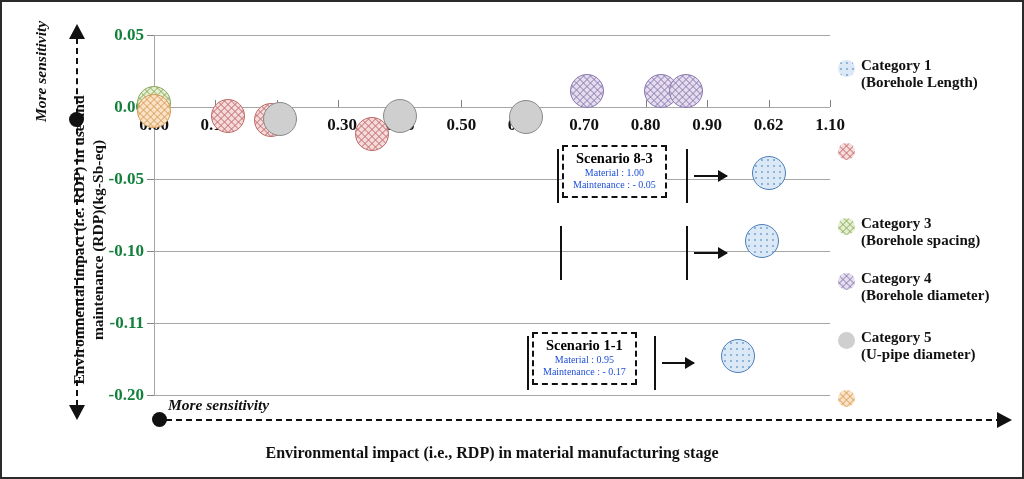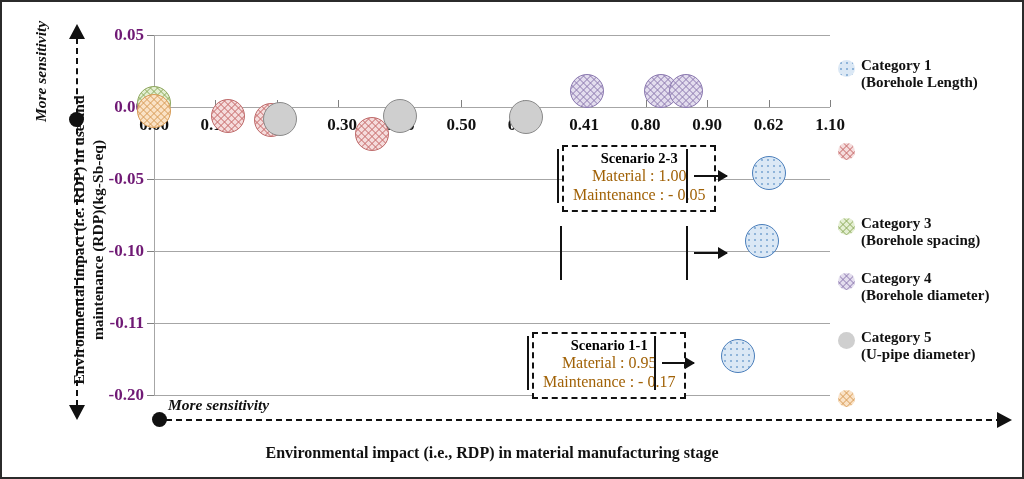--- a/index.html
+++ b/index.html
@@ -52,21 +52,21 @@
     background: #808080;
   }
   .ylabel-tick {
     position: absolute;
     right: 100%;
     margin-right: 10px;
     transform: translateY(-50%);
     white-space: nowrap;
     font-size: 17px;
     font-weight: bold;
-    color: #701a75;
+    color: #15803d;
   }
   .xlabel-tick {
     position: absolute;
     transform: translateX(-50%);
     white-space: nowrap;
     font-size: 17px;
     font-weight: bold;
     color: #111;
   }
 
@@ -126,22 +126,22 @@
     text-align: center;
     line-height: 1.18;
     white-space: nowrap;
   }
   .scenario-title {
     font-size: 14.5px;
     font-weight: bold;
     color: #000;
   }
   .scenario-line {
-    font-size: 16px;
-    color: #a16207;
+    font-size: 10px;
+    color: #1d4ed8;
     text-align: center;
   }
   .callout-arrow {
     position: absolute;
     height: 2px;
     background: #111;
   }
   .callout-arrow::after {
     content: "";
     position: absolute;
@@ -341,21 +341,21 @@
       <div class="xlabel-tick" style="left: 122.909px; top: 80px;">0.20</div>
       <div class="xtick" style="left: 184.364px; top: 65px;"></div>
       <div class="xlabel-tick" style="left: 188px; top: 80px;">0.30</div>
       <div class="xtick" style="left: 245.818px; top: 65px;"></div>
       <div class="xlabel-tick" style="left: 245.818px; top: 80px;">0.40</div>
       <div class="xtick" style="left: 307.273px; top: 65px;"></div>
       <div class="xlabel-tick" style="left: 307.273px; top: 80px;">0.50</div>
       <div class="xtick" style="left: 368.727px; top: 65px;"></div>
       <div class="xlabel-tick" style="left: 368.727px; top: 80px;">0.60</div>
       <div class="xtick" style="left: 430.182px; top: 65px;"></div>
-      <div class="xlabel-tick" style="left: 430.182px; top: 80px;">0.41</div>
+      <div class="xlabel-tick" style="left: 430.182px; top: 80px;">0.70</div>
       <div class="xtick" style="left: 491.636px; top: 65px;"></div>
       <div class="xlabel-tick" style="left: 491.636px; top: 80px;">0.80</div>
       <div class="xtick" style="left: 553.091px; top: 65px;"></div>
       <div class="xlabel-tick" style="left: 553.091px; top: 80px;">0.90</div>
       <div class="xtick" style="left: 614.545px; top: 65px;"></div>
       <div class="xlabel-tick" style="left: 614.545px; top: 80px;">0.62</div>
       <div class="xtick" style="left: 676px; top: 65px;"></div>
       <div class="xlabel-tick" style="left: 676px; top: 80px;">1.10</div>
       <div class="bubble bub-blue" title="Category 1 (Borehole Length)" style="left: 583.818px; top: 321.12px; width: 34px; height: 34px;"></div>
       <div class="bubble bub-blue" title="Category 1 (Borehole Length)" style="left: 608.4px; top: 205.92px; width: 34px; height: 34px;"></div>
@@ -405,21 +405,21 @@
         <span class="legend-swatch bub-gray" style="margin-top: 3px;"></span>
         <span class="legend-text">Category 5
 (U-pipe diameter)</span>
       </div>
       <div class="legend-item" style="top: 330px;">
         <span class="legend-swatch bub-orange" style="margin-top: 3px;"></span>
       </div>
     </div>
 
 <div class="scenario-box" style="left: 560px; top: 143px;">
-      <div class="scenario-title">Scenario 2-3</div>
+      <div class="scenario-title">Scenario 8-3</div>
       <div class="scenario-line">Material : 1.00</div>
       <div class="scenario-line">Maintenance : - 0.05</div>
     </div>
     <div class="callout-stem" style="left: 555px; top: 147px; height: 54px;"></div>
     <div class="callout-stem" style="left: 684px; top: 147px; height: 54px;"></div>
     <div class="callout-arrow" style="left: 692px; top: 173px; width: 33px;"></div>
     <div class="callout-stem" style="left: 558px; top: 224px; height: 54px;"></div>
     <div class="callout-stem" style="left: 684px; top: 224px; height: 54px;"></div>
     <div class="callout-arrow" style="left: 692px; top: 250px; width: 33px;"></div>
     <div class="scenario-box" style="left: 530px; top: 330px;">

